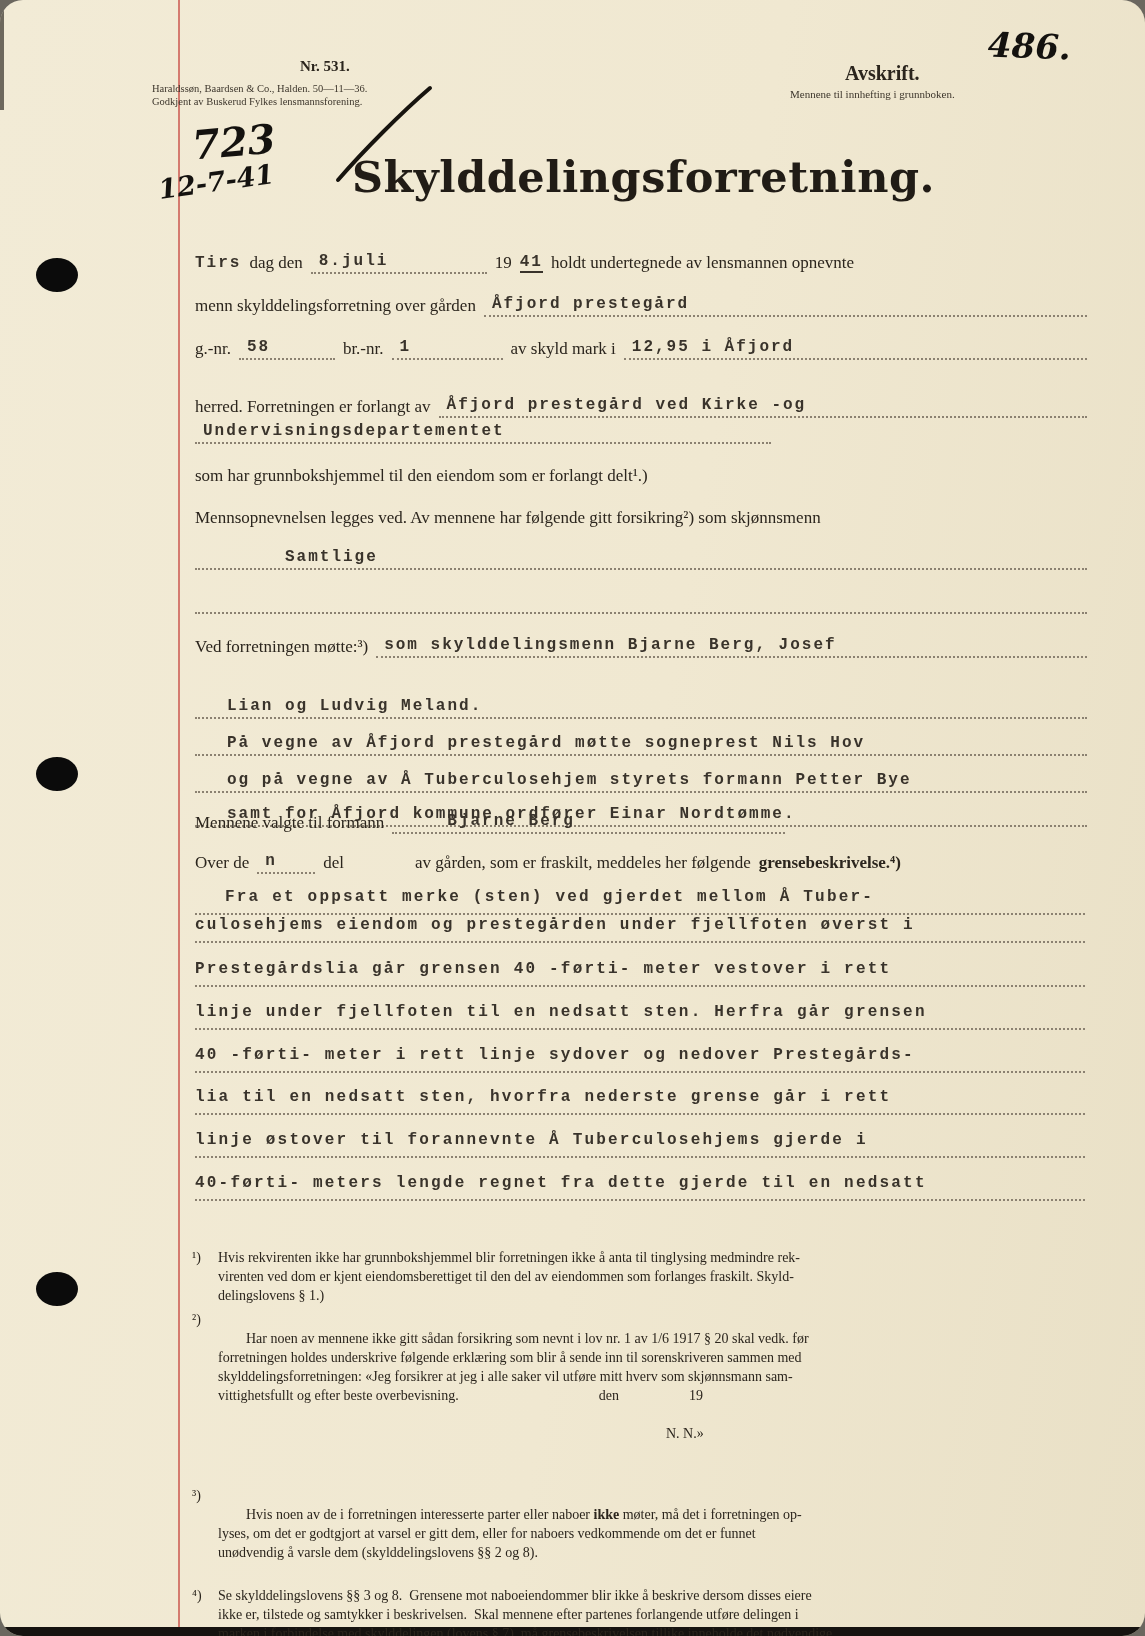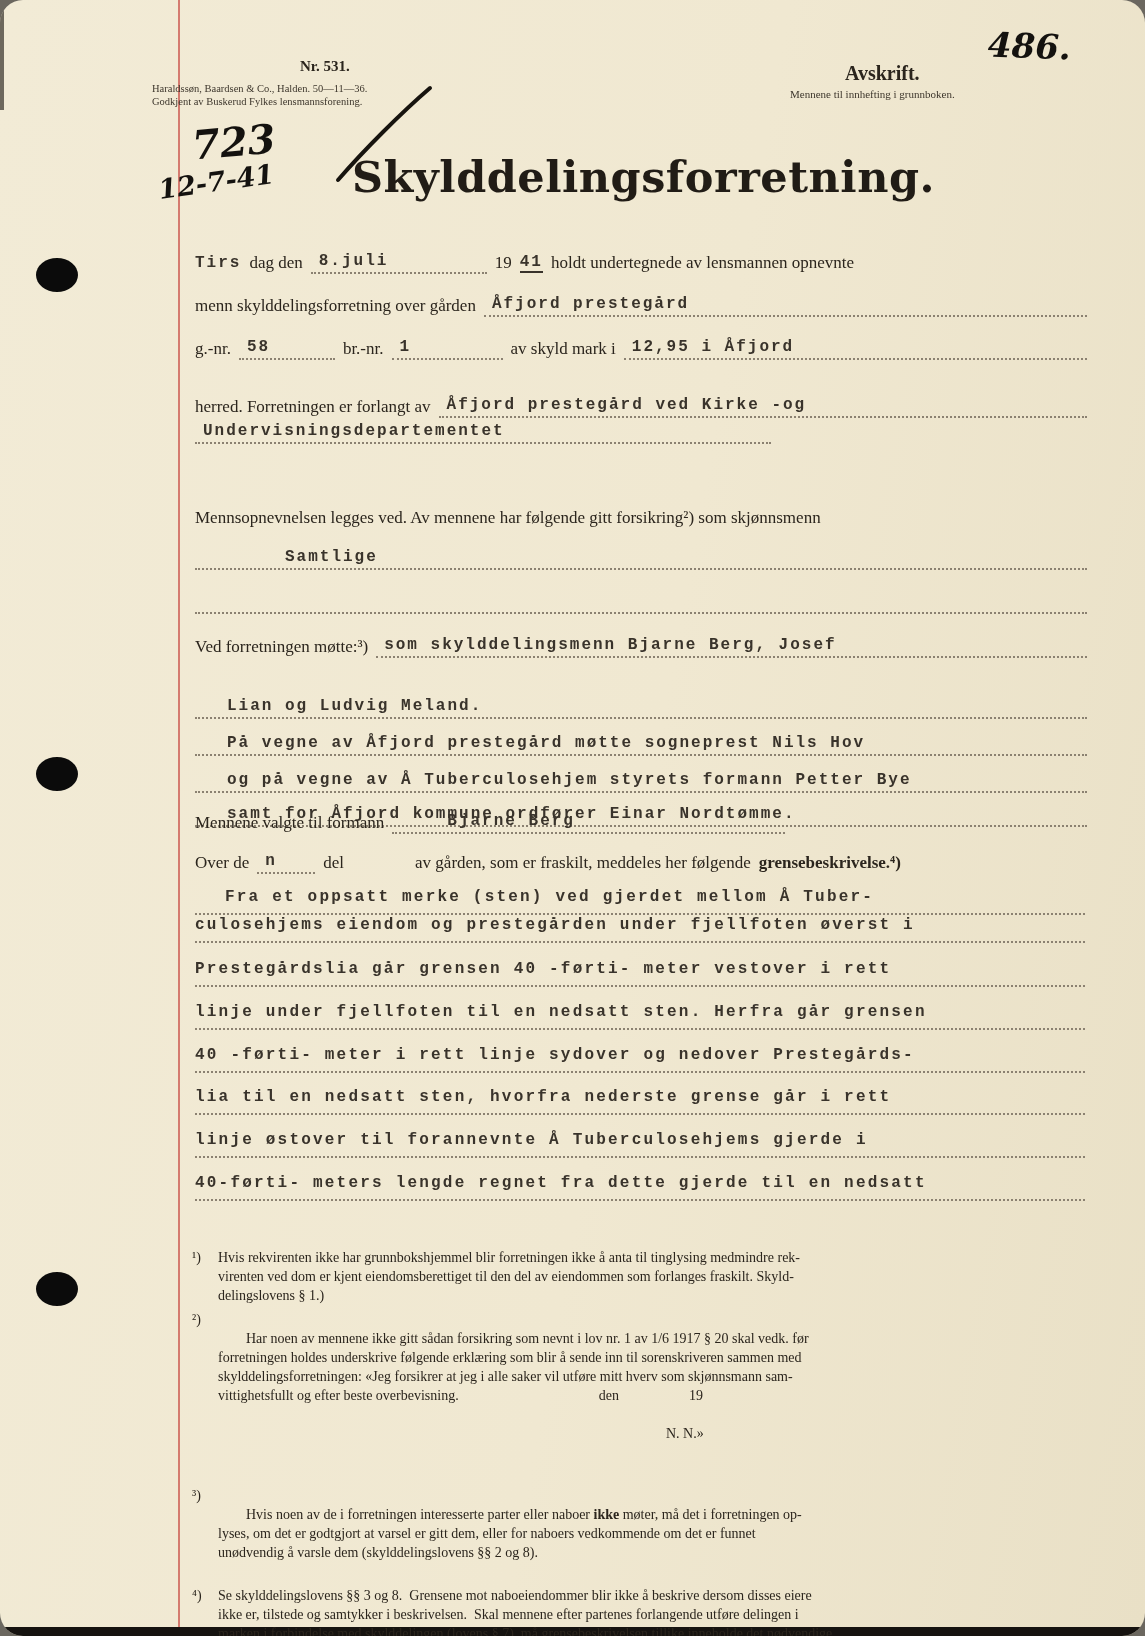--- a/index.html
+++ b/index.html
@@ -101,20 +101,23 @@
 
   <div class="fl" style="top:396px">
     <span class="p">herred.  Forretningen er forlangt av</span>
     <span class="t fill grow">Åfjord prestegård ved Kirke -og</span>
   </div>
 
   <div class="fl" style="top:422px">
     <span class="t fill" style="width:560px">Undervisningsdepartementet</span>
   </div>
 
+  <div class="fl" style="top:466px">
+    <span class="p">som har grunnbokshjemmel til den eiendom som er forlangt delt¹.)</span>
+  </div>
 
   <div class="fl" style="top:508px">
     <span class="p">Mennsopnevnelsen legges ved.  Av mennene har følgende gitt forsikring²) som skjønnsmenn</span>
   </div>
 
   <div class="fl" style="top:548px">
     <span class="t fill grow ind90">Samtlige</span>
   </div>
 
   <div class="fl" style="top:592px">

